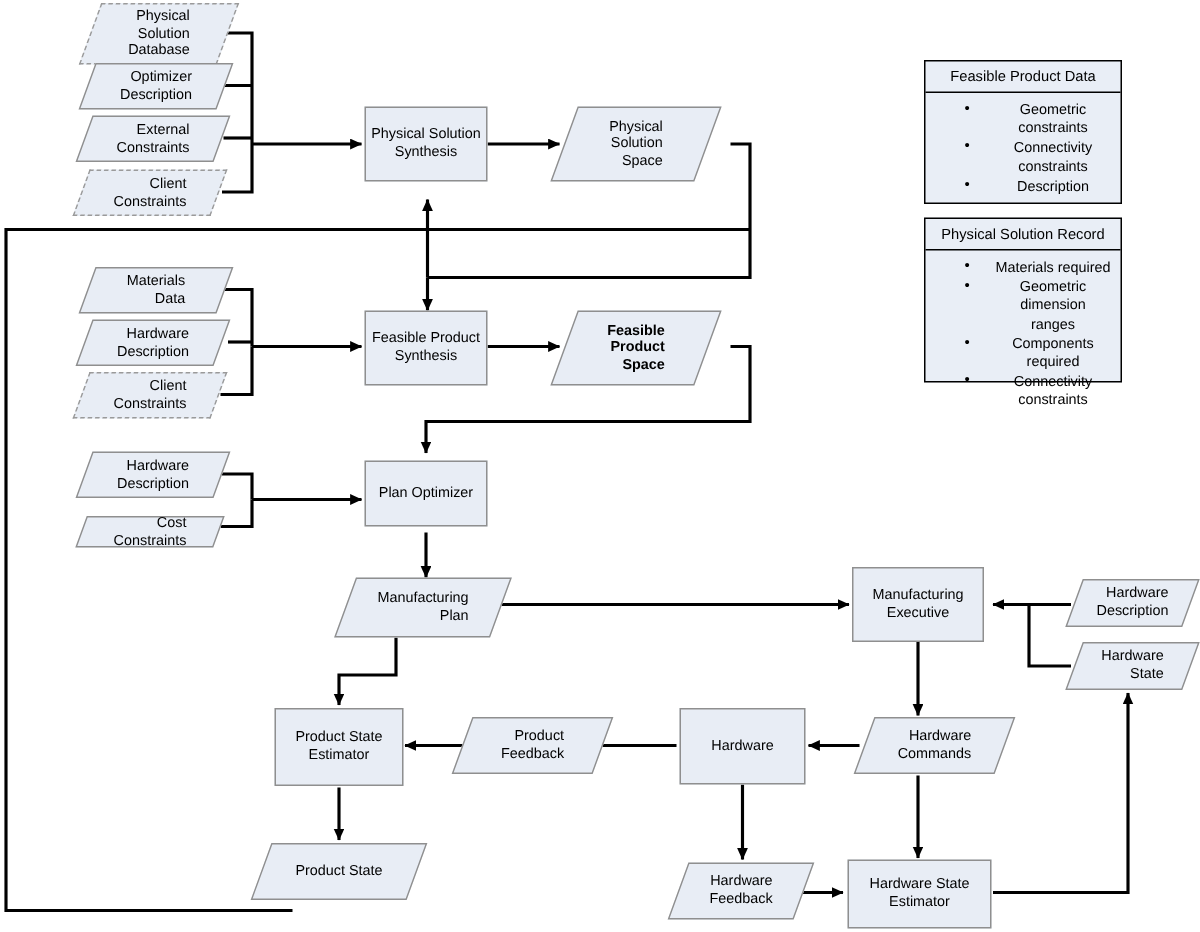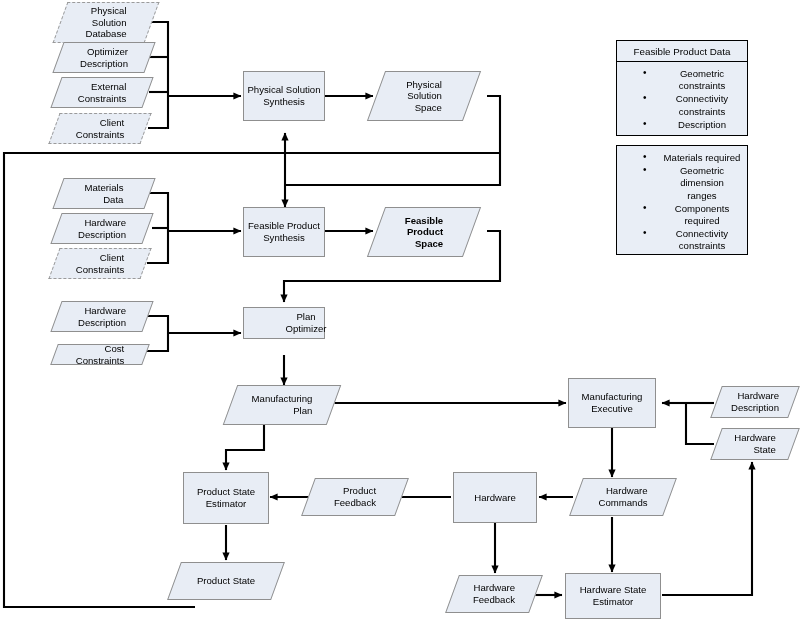--- a/index.html
+++ b/index.html
@@ -180,21 +180,21 @@
     <div class="txt">Hardware
 Description</div>
   </div>
 
   <div class="para" style="left:54px;top:344px;width:92px;height:21px;">
     <div class="skew"></div>
     <div class="txt">Cost
 Constraints</div>
   </div>
 
-  <div class="node proc" style="left:243px;top:307px;width:82px;height:32px;padding-left:44px;">
+  <div class="node proc" style="left:243px;top:307px;width:82px;height:44px;">
     <span class="lbl">Plan Optimizer</span>
   </div>
 
   <div class="para" style="left:230px;top:385px;width:104px;height:40px;">
     <div class="skew"></div>
     <div class="txt">Manufacturing
 Plan</div>
   </div>
 
   <div class="node proc" style="left:568px;top:378px;width:88px;height:50px;">
@@ -254,20 +254,21 @@
   <div class="legend" style="left:616px;top:10px;width:132px;height:96px;margin-top:30px;">
     <div class="head">Feasible Product Data</div>
     <ul>
       <li>Geometric constraints</li>
       <li>Connectivity constraints</li>
       <li>Description</li>
     </ul>
   </div>
 
   <div class="legend" style="left:616px;top:145px;width:132px;height:110px;">
+    <div class="head">Physical Solution Record</div>
     <ul>
       <li>Materials required</li>
       <li>Geometric dimension
 ranges</li>
       <li>Components required</li>
       <li>Connectivity constraints</li>
     </ul>
   </div>
 
 </div>

